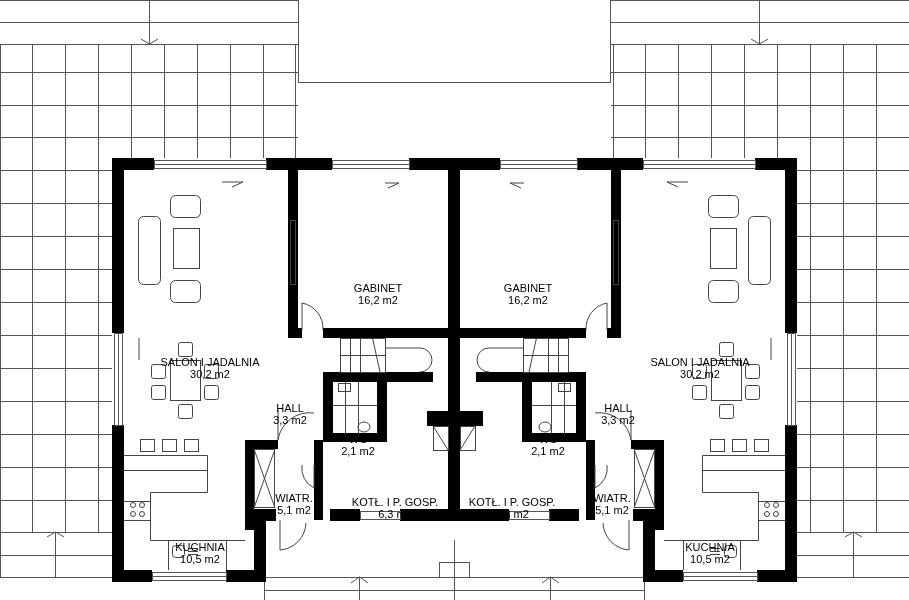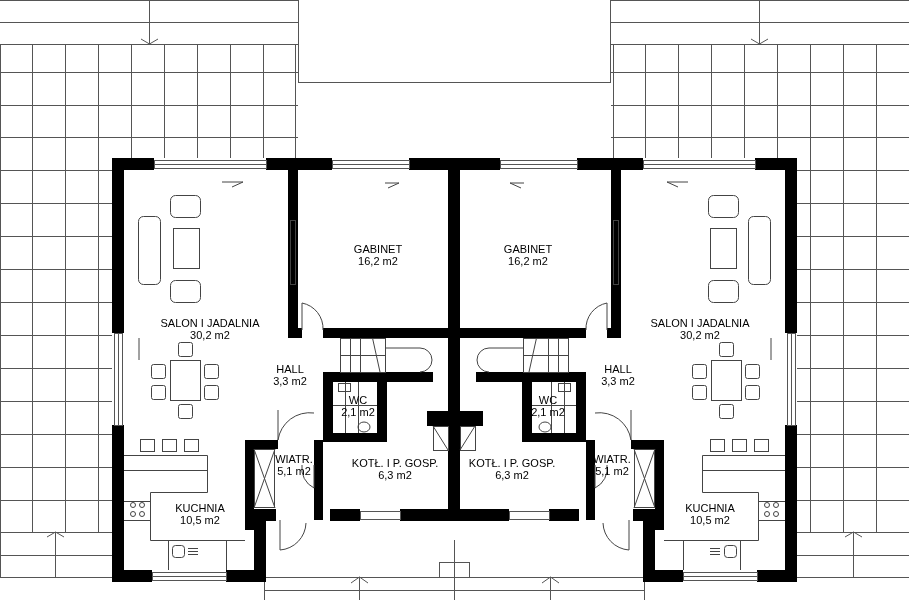--- a/index.html
+++ b/index.html
@@ -1,18 +1,18 @@
 <!DOCTYPE html>
 <html><head>
 <meta charset="utf-8">
 <style>
   html,body{margin:0;padding:0;background:#fff;}
   #plan{position:relative;width:909px;height:600px;overflow:hidden;background:#fff;font-family:"Liberation Sans",sans-serif;}
   #plan svg{position:absolute;left:0;top:0;}
-  .lbl{position:absolute;text-align:center;font-size:11px;line-height:12px;color:#000;white-space:nowrap;transform:translateX(-50%);}
+  .lbl{position:absolute;text-align:center;font-size:11px;line-height:12px;color:#000;white-space:nowrap;transform:translateX(-50%);margin-top:39px;}
   .lbl span{display:block;}
 </style>
 </head>
 <body>
 
 <div id="plan">
   <svg width="909" height="600" viewBox="0 0 909 600">
 
     <g stroke="#555" stroke-width="1" fill="none">
 

